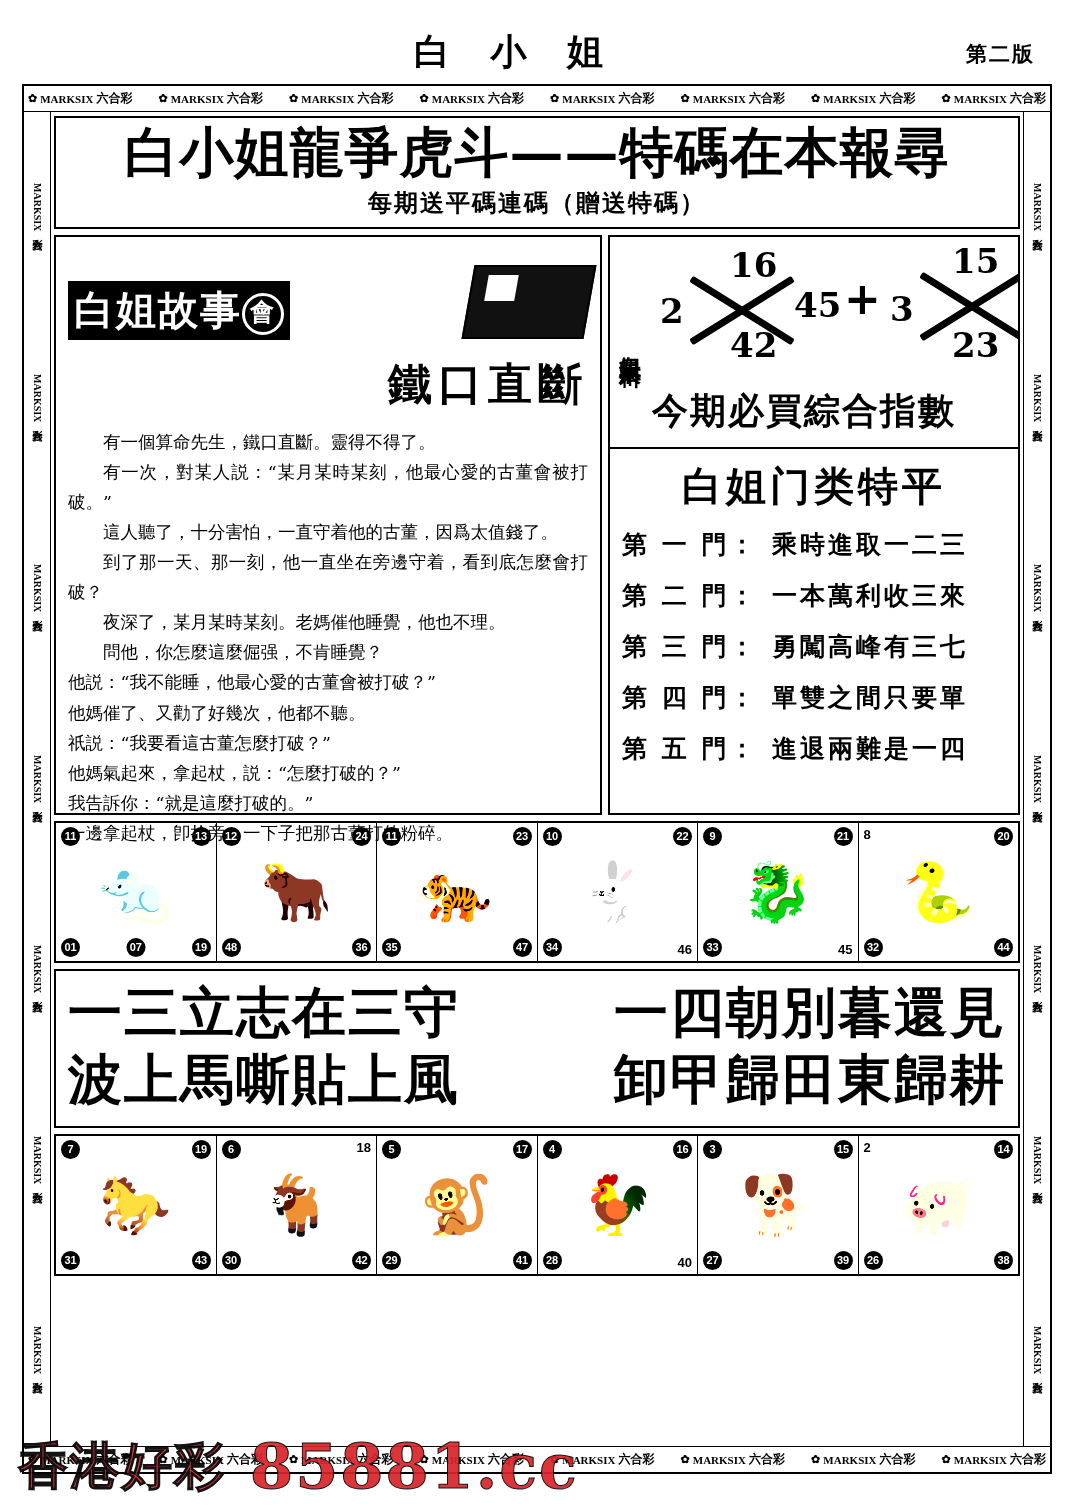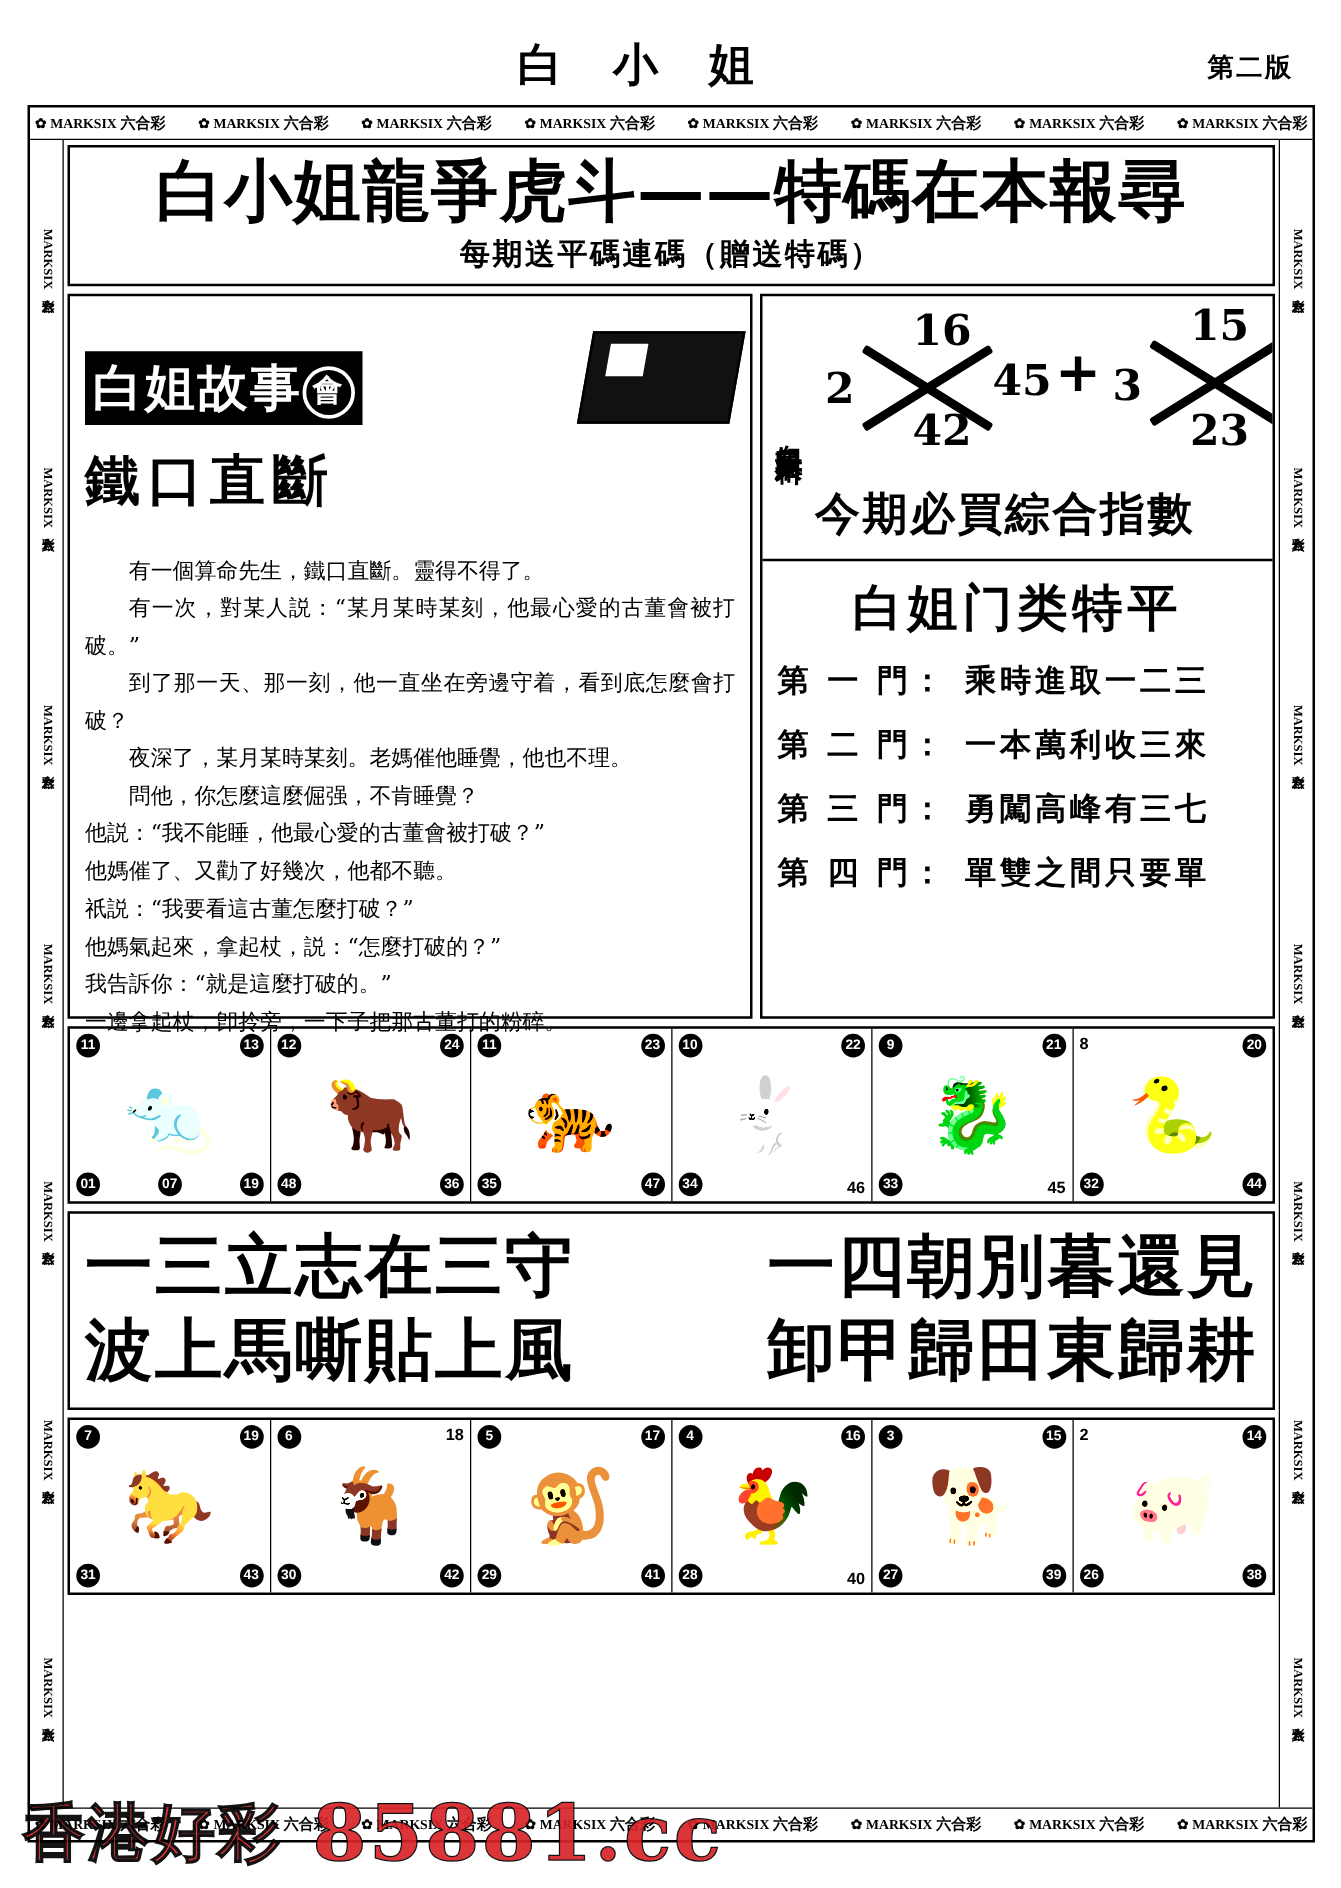--- a/index.html
+++ b/index.html
@@ -120,22 +120,22 @@
   .book{
     width:118px;height:70px;margin-top:18px;
     background:#111;transform:skewX(-10deg);
     border:2px solid #000;position:relative;
   }
   .book:after{
     content:"";position:absolute;left:14px;top:8px;width:30px;height:26px;
     background:#fff;
   }
   .story-title{
-    text-align:left;font-family:"DejaVu Serif","Liberation Serif",serif;
-    font-weight:bold;font-size:44px;letter-spacing:6px;margin:0 0 28px 0;
+    text-align:right;font-family:"DejaVu Serif","Liberation Serif",serif;
+    font-weight:bold;font-size:44px;letter-spacing:6px;margin:0 0 13px 0;
   }
   .story-body{
     font-family:"DejaVu Serif","Liberation Serif",serif;
     font-size:17.5px;line-height:1.72;text-align:justify;
   }
   .story-body p{margin:0;text-indent:2em;}
   .story-body p.noindent{text-indent:0;}
 
   
   .forecast{
@@ -369,20 +369,21 @@
               <span>白姐故事</span><span class="circled">會</span>
             </div>
             <div class="deco">
               <div class="book"></div>
             </div>
           </div>
           <div class="story-title">鐵口直斷</div>
           <div class="story-body">
             <p>有一個算命先生，鐵口直斷。靈得不得了。</p>
             <p>有一次，對某人説：“某月某時某刻，他最心愛的古董會被打破。”</p>
+            <p>這人聽了，十分害怕，一直守着他的古董，因爲太值錢了。</p>
             <p>到了那一天、那一刻，他一直坐在旁邊守着，看到底怎麼會打破？</p>
             <p>夜深了，某月某時某刻。老媽催他睡覺，他也不理。</p>
             <p>問他，你怎麼這麼倔强，不肯睡覺？</p>
             <p class="noindent">他説：“我不能睡，他最心愛的古董會被打破？”</p>
             <p class="noindent">他媽催了、又勸了好幾次，他都不聽。</p>
             <p class="noindent">祇説：“我要看這古董怎麼打破？”</p>
             <p class="noindent">他媽氣起來，拿起杖，説：“怎麼打破的？”</p>
             <p class="noindent">我告訴你：“就是這麼打破的。”</p>
             <p class="noindent">一邊拿起杖，卽拎旁，一下子把那古董打的粉碎。</p>
           </div>
@@ -426,20 +427,24 @@
               <span class="val">一本萬利收三來</span>
             </div>
             <div class="menlei-row">
               <span class="lbl">第 三 門：</span>
               <span class="val">勇闖高峰有三七</span>
             </div>
             <div class="menlei-row">
               <span class="lbl">第 四 門：</span>
               <span class="val">單雙之間只要單</span>
             </div>
+            <div class="menlei-row">
+              <span class="lbl">第 五 門：</span>
+              <span class="val">進退兩難是一四</span>
+            </div>
           </div>
 
         </div>
       </div>
 
       <div class="zodiac-strip">
         <div class="zcell">
           <span class="zn circle tl">11</span>
           <span class="zn circle tr">13</span>
           <span class="animal">🐀</span>

